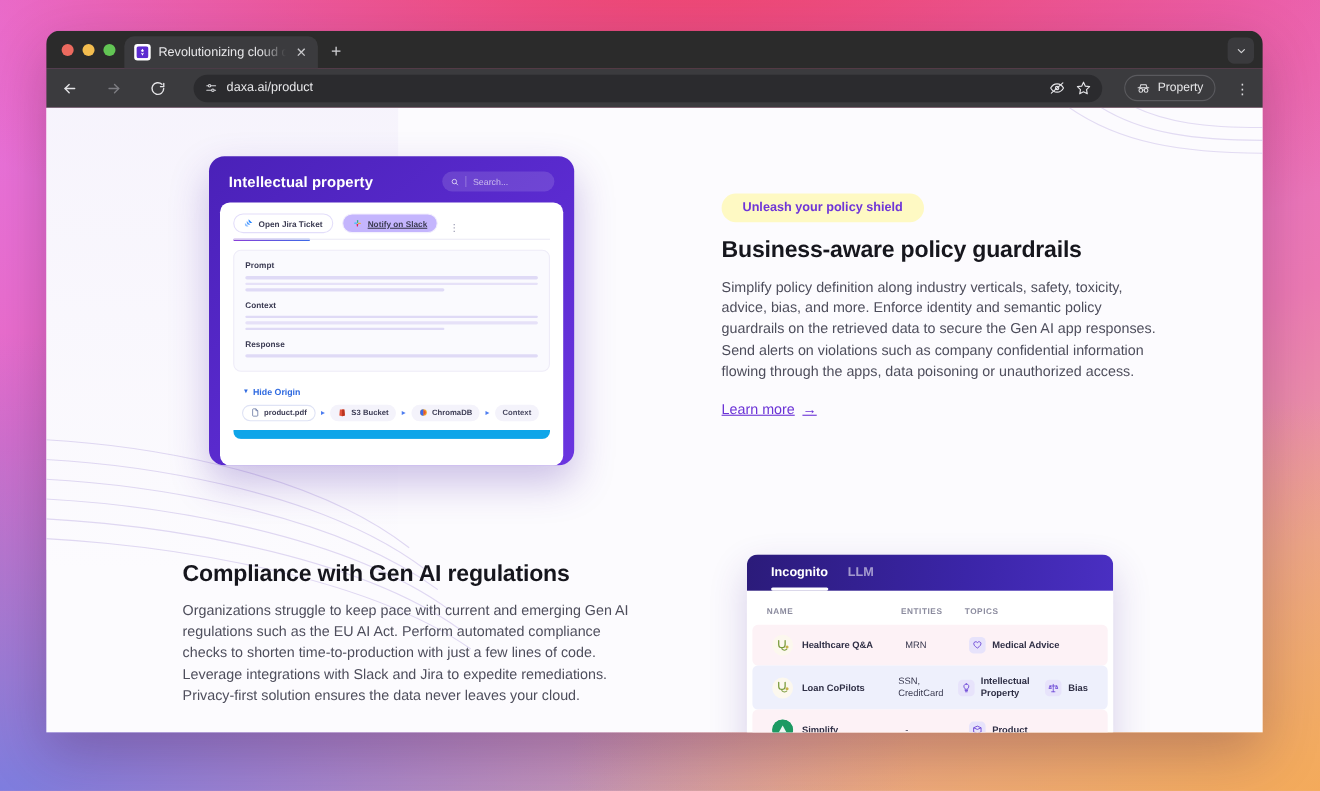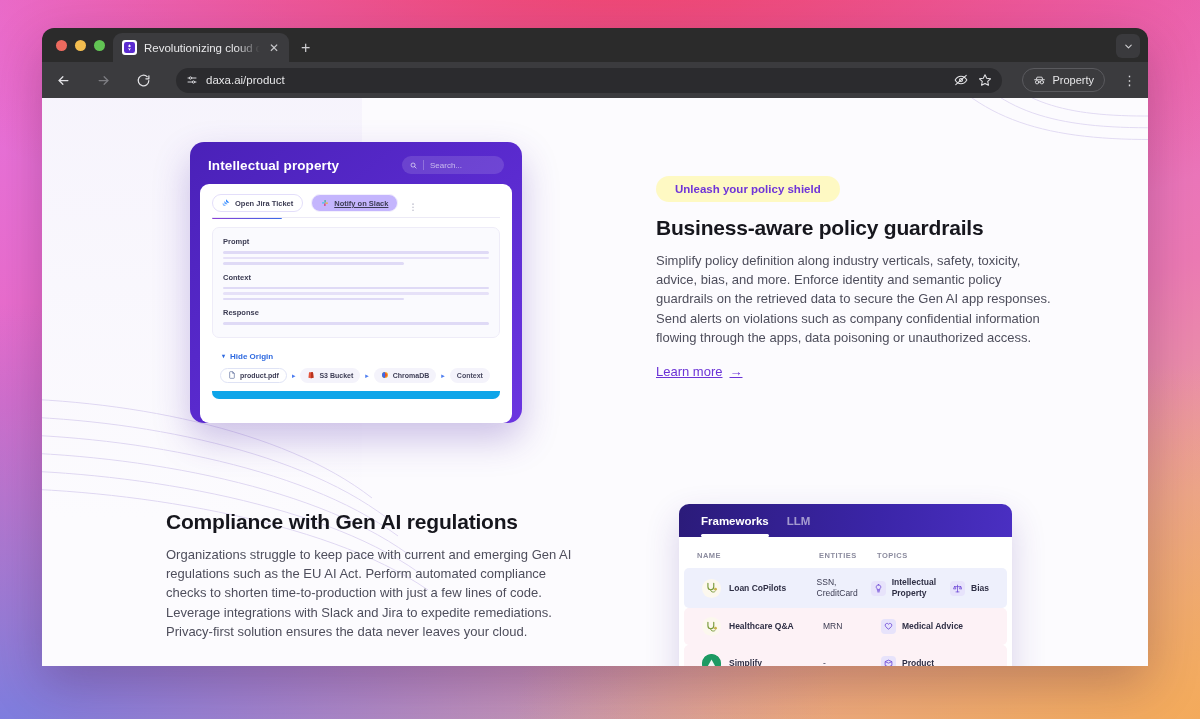--- a/index.html
+++ b/index.html
@@ -430,31 +430,53 @@
     </div>
 
     <div class="txt-left">
       <h2 class="h2">Compliance with Gen AI regulations</h2>
       <p class="body-txt">Organizations struggle to keep pace with current and emerging Gen AI regulations such as the EU AI Act. Perform automated compliance checks to shorten time-to-production with just a few lines of code. Leverage integrations with Slack and Jira to expedite remediations. Privacy-first solution ensures the data never leaves your cloud.</p>
     </div>
 
     <div class="fw-card">
       <div class="fw-tabs">
         <div class="fw-tab active">
-          <span>Frameworks</span>
+          <span>Incognito</span>
         </div>
         <div class="fw-tab">
           <span>LLM</span>
         </div>
       </div>
 
       <div class="fw-thead">
         <span class="col-name">NAME</span>
         <span class="col-ent">ENTITIES</span>
         <span class="col-top">TOPICS</span>
+      </div>
+
+      <div class="fw-row pink">
+        <span class="avatar av-cream">
+          <svg width="14" height="14" viewBox="0 0 24 24">
+            <path d="M5 4v6a5 5 0 0 0 10 0V4" fill="none" stroke="#7a9b3c" stroke-width="2" stroke-linecap="round"></path>
+            <circle cx="18" cy="14" r="2.4" fill="#c9b24a"></circle>
+            <path d="M10 15v2a5 5 0 0 0 8 0" fill="none" stroke="#7a9b3c" stroke-width="1.6"></path>
+          </svg>
+        </span>
+        <span class="cell-name">Healthcare Q&amp;A</span>
+        <span class="cell-ent">MRN</span>
+        <span class="topics-wrap">
+          <span class="topic">
+            <span class="t-ico">
+              <svg width="9" height="9" viewBox="0 0 24 24" fill="none" stroke="#6b46d6" stroke-width="2.2" stroke-linejoin="round">
+                <path d="M20.8 8.6a4.8 4.8 0 0 0-8.8-2.7 4.8 4.8 0 0 0-8.8 2.7c0 5 8.8 10.4 8.8 10.4s8.8-5.4 8.8-10.4z"></path>
+              </svg>
+            </span>
+            <span class="topic-label">Medical Advice</span>
+          </span>
+        </span>
       </div>
 
       <div class="fw-row blue">
         <span class="avatar av-cream">
           <svg width="14" height="14" viewBox="0 0 24 24">
             <path d="M5 4v6a5 5 0 0 0 10 0V4" fill="none" stroke="#7a9b3c" stroke-width="2" stroke-linecap="round"></path>
             <circle cx="18" cy="14" r="2.4" fill="#c9b24a"></circle>
             <path d="M10 15v2a5 5 0 0 0 8 0" fill="none" stroke="#7a9b3c" stroke-width="1.6"></path>
           </svg>
         </span>
@@ -477,42 +499,20 @@
                   <line x1="4" y1="7" x2="20" y2="7"></line>
                 <path d="M4 7l-2.6 6h5.2zM20 7l-2.6 6h5.2z"></path>
                   <line x1="8" y1="21" x2="16" y2="21"></line>
               </svg>
             </span>
             <span class="topic-label">Bias</span>
           </span>
         </span>
       </div>
 
-      <div class="fw-row pink">
-        <span class="avatar av-cream">
-          <svg width="14" height="14" viewBox="0 0 24 24">
-            <path d="M5 4v6a5 5 0 0 0 10 0V4" fill="none" stroke="#7a9b3c" stroke-width="2" stroke-linecap="round"></path>
-            <circle cx="18" cy="14" r="2.4" fill="#c9b24a"></circle>
-            <path d="M10 15v2a5 5 0 0 0 8 0" fill="none" stroke="#7a9b3c" stroke-width="1.6"></path>
-          </svg>
-        </span>
-        <span class="cell-name">Healthcare Q&amp;A</span>
-        <span class="cell-ent">MRN</span>
-        <span class="topics-wrap">
-          <span class="topic">
-            <span class="t-ico">
-              <svg width="9" height="9" viewBox="0 0 24 24" fill="none" stroke="#6b46d6" stroke-width="2.2" stroke-linejoin="round">
-                <path d="M20.8 8.6a4.8 4.8 0 0 0-8.8-2.7 4.8 4.8 0 0 0-8.8 2.7c0 5 8.8 10.4 8.8 10.4s8.8-5.4 8.8-10.4z"></path>
-              </svg>
-            </span>
-            <span class="topic-label">Medical Advice</span>
-          </span>
-        </span>
-      </div>
-
       <div class="fw-row pink2">
         <span class="avatar av-green">
           <svg width="19" height="19" viewBox="0 0 24 24">
             <circle cx="12" cy="12" r="12" fill="#1d9a63"></circle>
             <path d="M7 16l5-9 5 9z" fill="#fff" opacity="0.92"></path>
           </svg>
         </span>
         <span class="cell-name">Simplify</span>
         <span class="cell-ent">-</span>
         <span class="topics-wrap">

